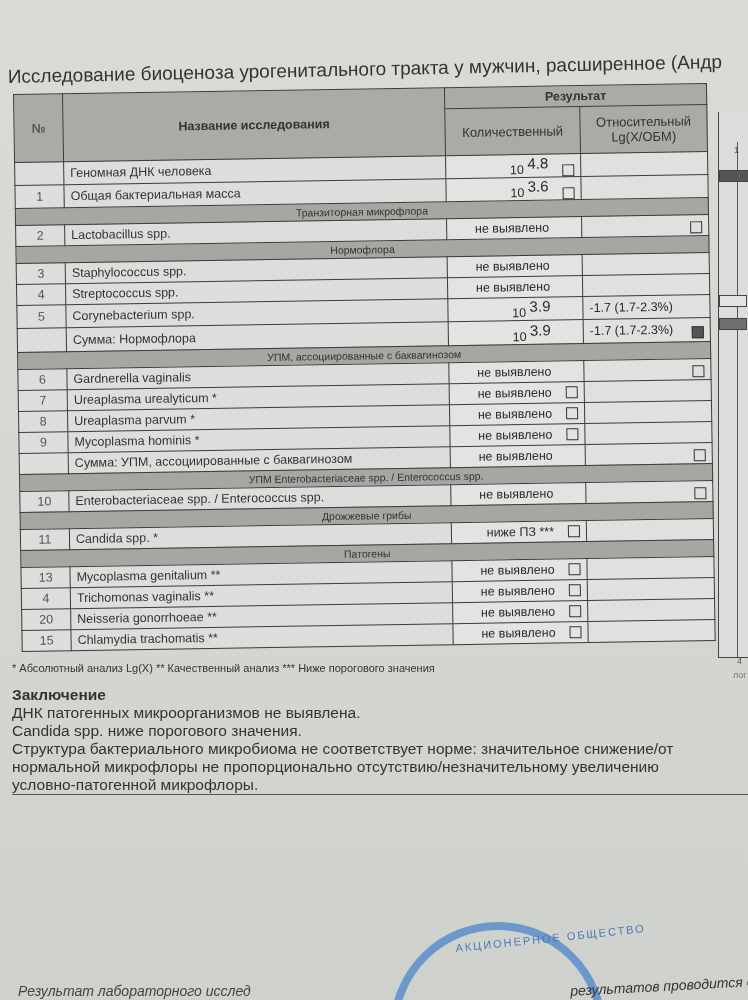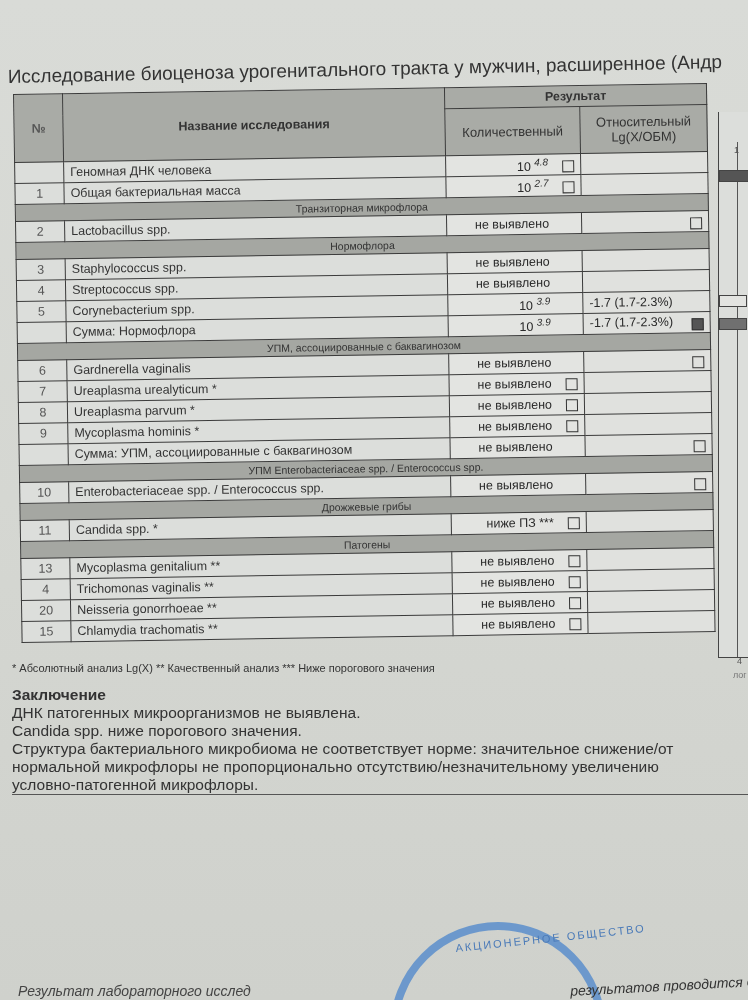--- a/index.html
+++ b/index.html
@@ -23,21 +23,21 @@
   .hdr th { background:#a9aba6; }
   .hdr2 th { font-weight:normal; font-size:13px; }
   .num { width:36px; text-align:center; background:#dcdedb; color:#555; }
   .name { text-align:left; color:#333; background:#dcdedb; }
   .qty { width:122px; text-align:right; background:#e3e4e1; white-space:nowrap; }
   .rel { width:114px; text-align:left; background:#e0e1de; white-space:nowrap; }
   .section td { background:#a5a7a2; text-align:center; font-size:10.5px; color:#333; height:16px; }
   .box { display:inline-block; width:10px; height:10px; border:1.5px solid #333; vertical-align:middle; margin-left:14px; }
   .box.filled { background:#555; }
   .box.right { float:right; margin-top:4px; }
-  sup { font-size:10px;font-style:italic; }
+  sup { font-size:15px; }
   .chart {
     position:absolute; left:718px; top:112px; width:30px; height:545px;
     border-left:1.5px solid #444; border-bottom:1.5px solid #444; background:#dcdedb;
   }
   .chart .axis { position:absolute; left:18px; top:30px; bottom:0; border-left:1.2px solid #555; }
   .chart .bar { position:absolute; left:0; height:10px; border:1px solid #444; }
   .tick-top { position:absolute; left:734px; top:145px; font-size:9px; color:#555; }
   .tick-bot { position:absolute; left:737px; top:656px; font-size:9px; color:#555; }
   .tick-lbl { position:absolute; left:733px; top:670px; font-size:9px; color:#777; }
   .footnote { position:absolute; left:12px; top:662px; font-size:11px; color:#333; white-space:nowrap; }
@@ -74,21 +74,21 @@
       <tbody id="tbody">
           <tr>
             <td class="num"></td>
             <td class="name">Геномная ДНК человека</td>
             <td class="qty"><span><span>10</span> <sup>4.8</sup></span><span class="box"></span></td>
             <td class="rel"><span></span></td>
           </tr>
           <tr>
             <td class="num">1</td>
             <td class="name">Общая бактериальная масса</td>
-            <td class="qty"><span><span>10</span> <sup>2.7</sup></span><span class="box"></span></td>
+            <td class="qty"><span><span>10</span> <sup>3.6</sup></span><span class="box"></span></td>
             <td class="rel"><span></span></td>
           </tr>
           <tr class="section">
             <td colspan="4">Транзиторная микрофлора</td>
           </tr>
           <tr>
             <td class="num">2</td>
             <td class="name">Lactobacillus spp.</td>
             <td class="qty"><span>не выявлено</span><span class="box" style="visibility: hidden;"></span></td>
             <td class="rel"><span></span><span class="box right"></span></td>

